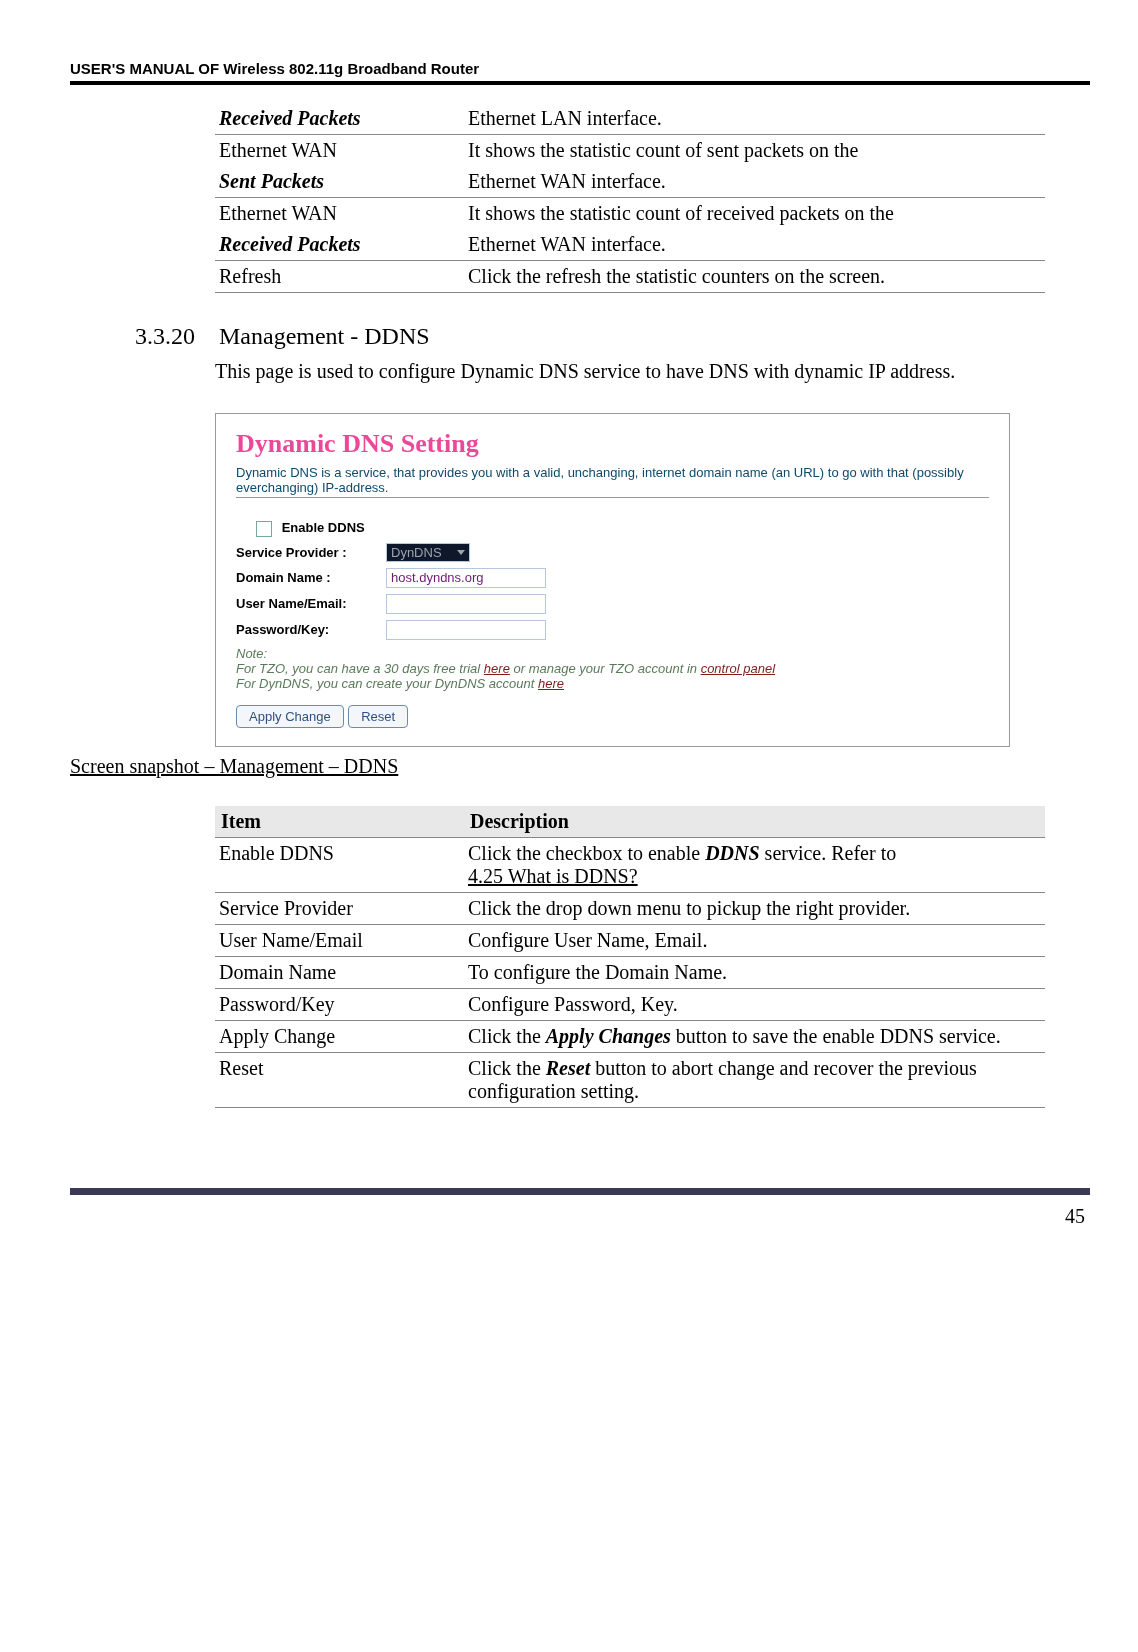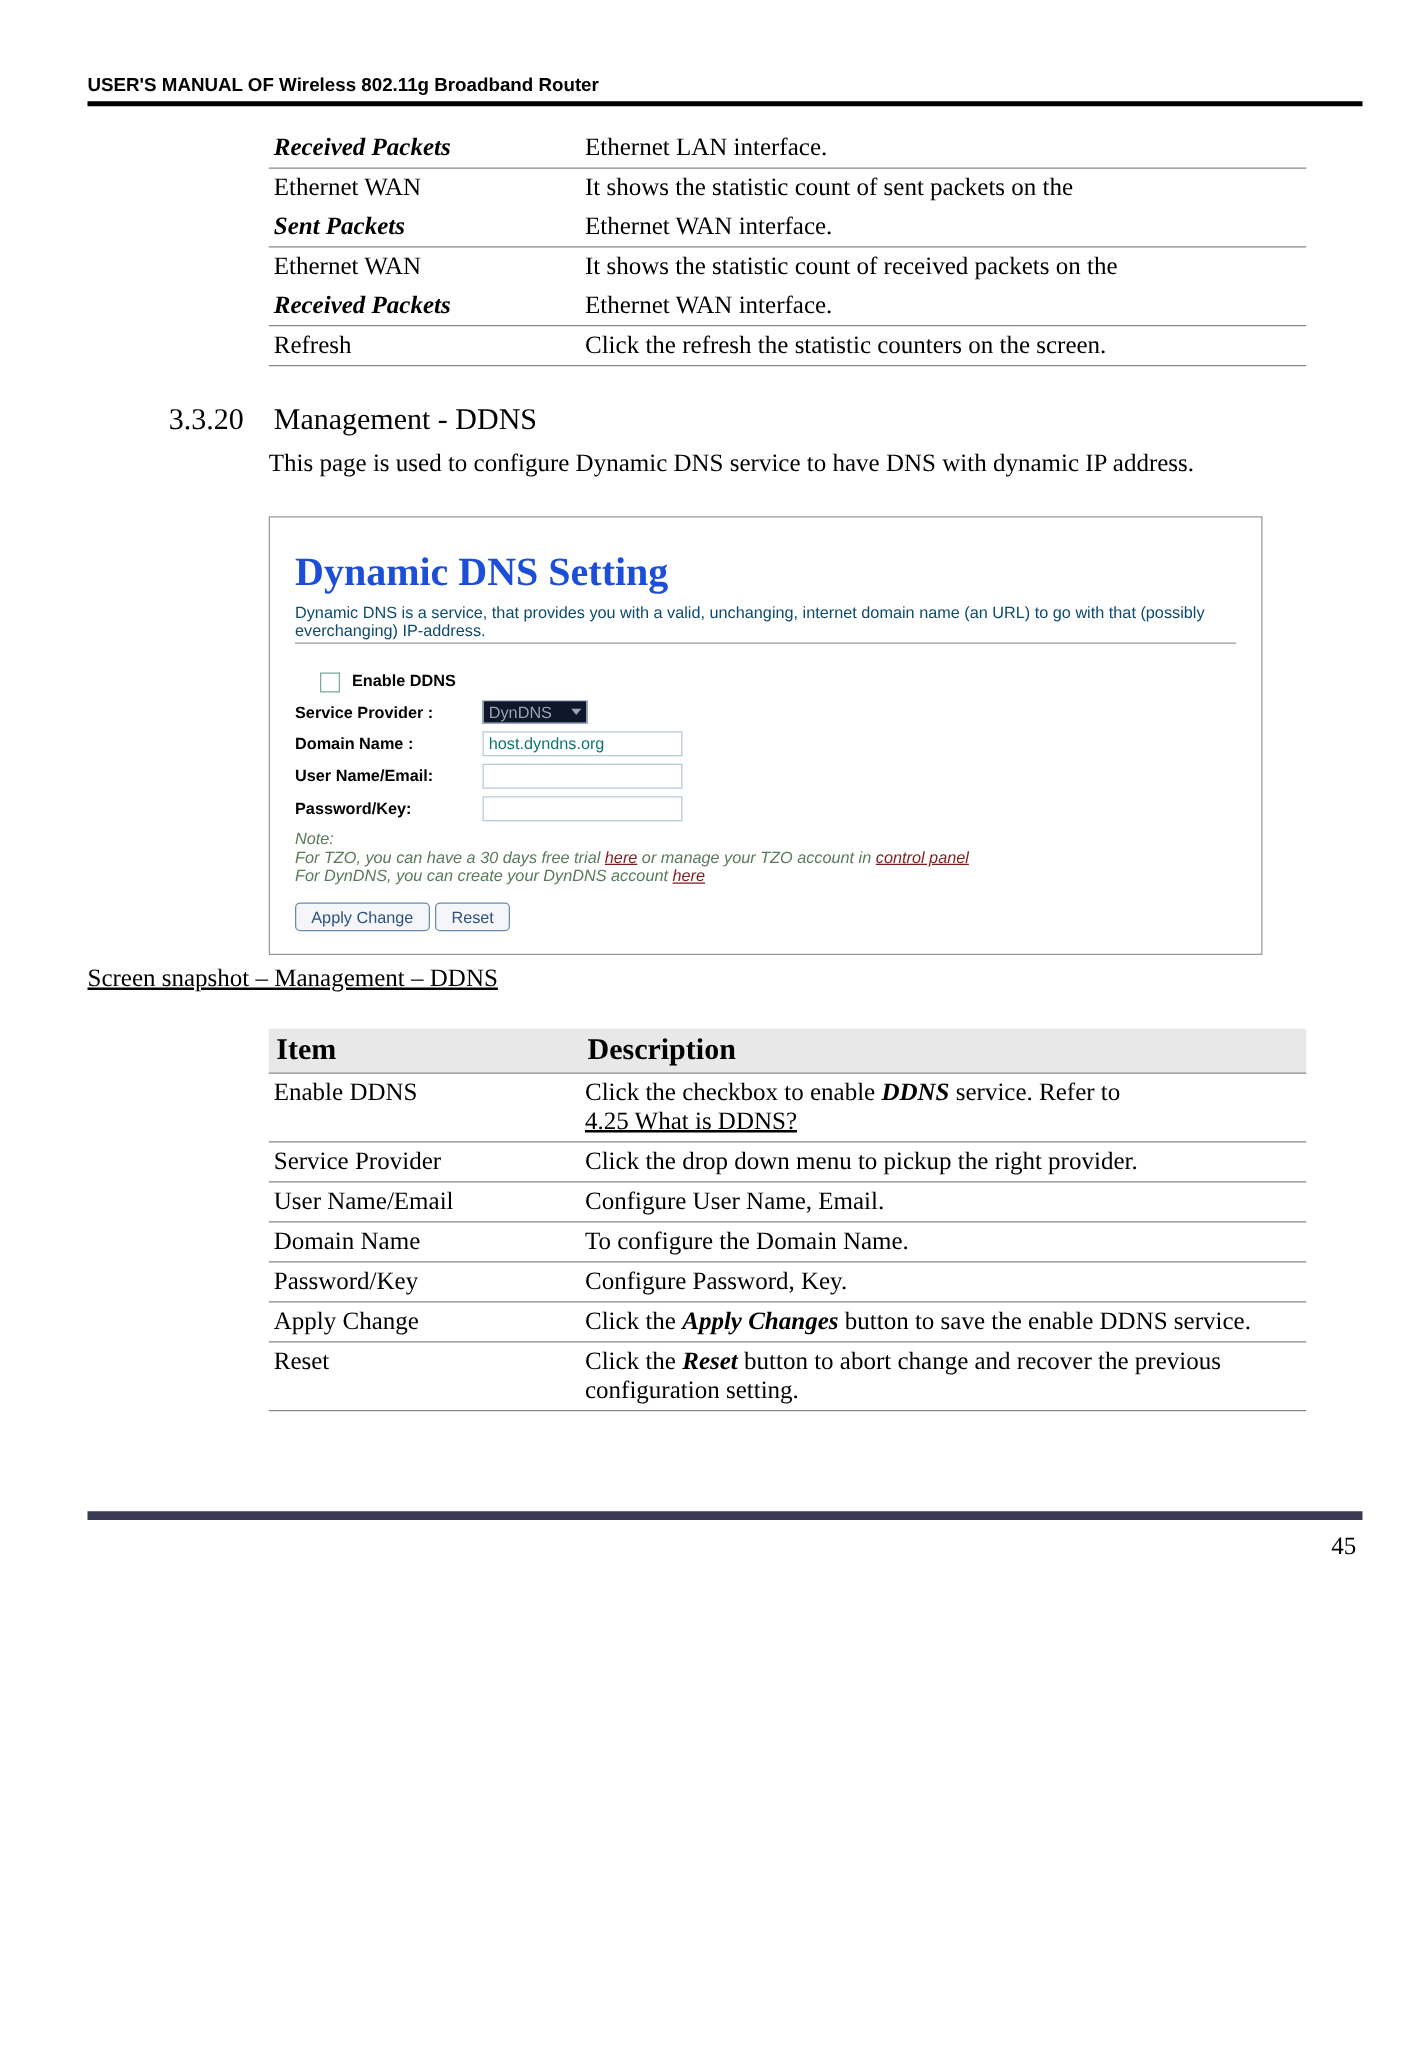--- a/index.html
+++ b/index.html
@@ -61,26 +61,25 @@
   }
   .screenshot-box {
     margin: 25px 0 8px 145px;
     width: 795px;
     border: 1px solid #999;
     padding: 15px 20px 18px 20px;
     font-family: Arial, sans-serif;
     box-sizing: border-box;
   }
   .shot-title {
-    color: #1d4ed8;
+    color: #ec4899;
     font-weight: bold;
-    font-size: 32px;
+    font-size: 26px;
     margin-bottom: 6px;
     font-family: "Times New Roman", serif;
-    margin-top: 10px;
   }
   .shot-desc {
     font-size: 13px;
     color: #0c4a6e;
     margin-bottom: 2px;
   }
   .shot-hr {
     border: none;
     border-top: 1px solid #999;
     margin: 2px 0 22px 0;
@@ -122,21 +121,21 @@
     content: "";
     position: absolute;
     right: 4px; top: 6px;
     border-left: 4px solid transparent;
     border-right: 4px solid transparent;
     border-top: 5px solid #9aa4b0;
   }
   .fake-input {
     border: 1px solid #b5c7de;
     background: #fff;
-    color: #0f766e;
+    color: #701a75;
     padding: 1px 4px;
     font-size: 13px;
     width: 150px;
     height: 16px;
     display:inline-block;
   }
   .note-block {
     font-size: 13px;
     color: #5a7a5a;
     font-style: italic;
@@ -164,21 +163,21 @@
   }
   .defs2 {
     margin-top: 28px;
   }
   table.defs th {
     text-align: left;
     background: #e8e8e8;
     font-weight: bold;
     padding: 4px 6px;
     border-bottom: 1px solid #888;
-    font-size: 24px;
+    font-size: 20px;
   }
   .footer-rule {
     border: none;
     border-top: 7px solid #3a3a55;
     margin: 80px 0 10px 0;
   }
   .page-num {
     text-align: right;
     font-size: 20px;
     padding-right: 5px;

